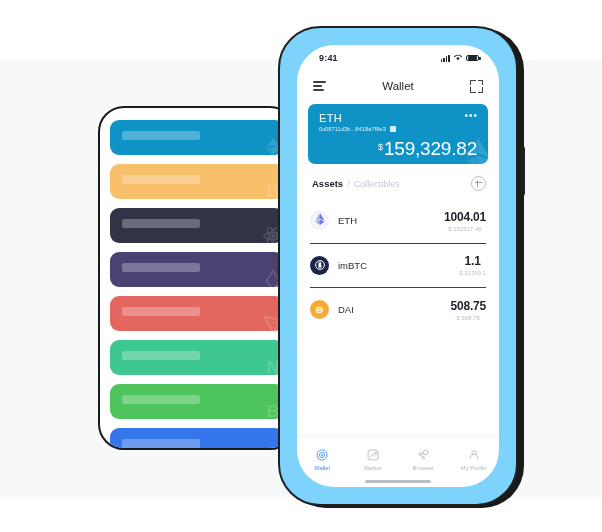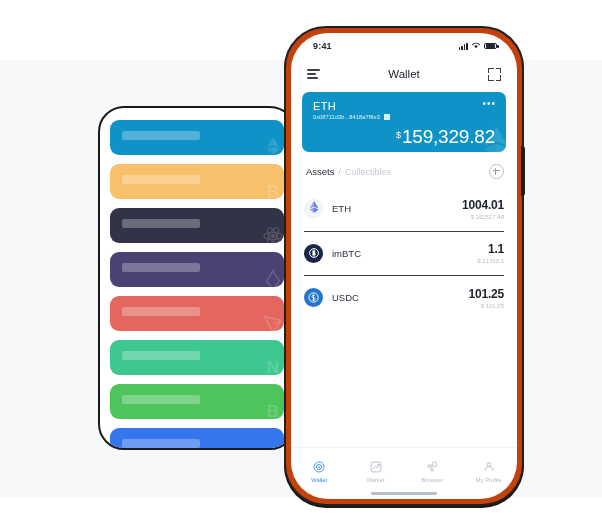--- a/index.html
+++ b/index.html
@@ -81,29 +81,29 @@
     position: absolute;
     left: 284px;
     top: 28px;
     width: 240px;
     height: 480px;
     border-radius: 42px;
     background: #1a1a1a;
   }
   .phone-front {
     position: absolute;
-    left: 284px;
+    left: 278px;
     top: 26px;
     width: 240px;
     height: 480px;
     border-radius: 42px;
-    background: #c2410c;
+    background: #7dd3fc;
     border: 2px solid #1f1f1f;
     box-sizing: border-box;
-    padding: 5px;
+    padding: 17px;
     overflow: hidden;
   }
   .side-button {
     position: absolute;
     left: 521px;
     top: 146px;
     width: 4px;
     height: 50px;
     background: #1f1f1f;
     border-radius: 0 3px 3px 0;
@@ -236,21 +236,21 @@
   .wc-watermark {
     position: absolute; right: -10px; bottom: -14px;
     width: 40px; height: 40px; opacity: 0.13;
   }
 
   
   .assets-head {
     display: flex; align-items: center;
     padding: 12px 13px 8px 15px;
   }
-  .tab-assets { font-size: 9.5px; color: #242831; font-weight: normal; }
+  .tab-assets { font-size: 9.5px; color: #242831; font-weight: bold; }
   .tab-sep { font-size: 9px; color: #c7ccd4; margin: 0 4px; }
   .tab-collect { font-size: 9px; color: #c3c8d1; }
   .plus-btn {
     margin-left: auto;
     width: 13px; height: 13px;
     border: 1px solid #b9bec7;
     border-radius: 50%;
     position: relative;
   }
   .plus-btn::before, .plus-btn::after {
@@ -270,21 +270,21 @@
   }
   .asset-row:first-child { border-top: none; }
   .coin-ic {
     width: 19px; height: 19px; border-radius: 50%;
     flex: none; margin-right: 9px;
     display: flex; align-items: center; justify-content: center;
     font-size: 9px; font-weight: bold; color: #ffffff;
     overflow: hidden;
   }
   .coin-sym { font-size: 9.5px; color: #2b303a; }
-  .asset-vals { margin-left: auto; text-align: right; }
+  .asset-vals { margin-left: auto; text-align: center; }
   .asset-amt { font-size: 12px; color: #1d222b; font-weight: bold; letter-spacing: -0.2px; }
   .asset-usd { font-size: 6px; color: #b9bec7; margin-top: 2px; }
 
   
   .tab-bar {
     flex: none;
     height: 40px;
     border-top: 1px solid #f0f2f4;
     display: flex;
     align-items: center;
@@ -466,31 +466,30 @@
               <path d="M11.2 6.6 v1.6 M13 6.6 v1.6 M11.2 15.8 v1.6 M13 15.8 v1.6" stroke="#fff" stroke-width="1"></path>
             </svg>
           </div>
           <div class="coin-sym">imBTC</div>
           <div class="asset-vals">
             <div class="asset-amt">1.1</div>
             <div class="asset-usd">$ 21760.1</div>
           </div>
         </div>
         <div class="asset-row">
-          <div class="coin-ic" style="background: rgb(39, 117, 202); color: rgb(255, 255, 255);">
-            <svg viewBox="0 0 24 24" width="15" height="15">
-              <circle cx="12" cy="12" r="7.4" fill="none" stroke="#fff" stroke-width="1.5"></circle>
-              <path d="M12 6.6 v10.8" stroke="#fff" stroke-width="1.4"></path>
-              <path d="M14.2 9.6 a2.4 2.4 0 0 0-2.2-1.3 h-.3 a2.1 2.1 0 0 0 0 4.2 h.6 a2.1 2.1 0 0 1 0 4.2 h-.3 a2.4 2.4 0 0 1-2.2-1.3" fill="none" stroke="#fff" stroke-width="1.4"></path>
-            </svg>
-          </div>
-          <div class="coin-sym">USDC</div>
+          <div class="coin-ic" style="background: rgb(245, 172, 55); color: rgb(255, 255, 255);">
+            <svg viewBox="0 0 24 24" width="14" height="14">
+              <path d="M7 7.5 h4.6 a4.5 4.5 0 0 1 0 9 H7 Z" fill="none" stroke="#fff" stroke-width="1.7"></path>
+              <path d="M4.6 10.6 h11.6 M4.6 13.4 h11.6" stroke="#fff" stroke-width="1.5"></path>
+            </svg>
+          </div>
+          <div class="coin-sym">DAI</div>
           <div class="asset-vals">
-            <div class="asset-amt">101.25</div>
-            <div class="asset-usd">$ 101.25</div>
+            <div class="asset-amt">508.75</div>
+            <div class="asset-usd">$ 508.75</div>
           </div>
         </div>
       </div>
 
     <div class="tab-bar">
         <div class="tab-item active">
           <div class="tab-ic">
             <svg viewBox="0 0 24 24" width="14" height="14">
               <circle cx="12" cy="12" r="8.6" fill="none" stroke="#3d8ef7" stroke-width="1.5"></circle>
               <circle cx="12" cy="12" r="4.4" fill="none" stroke="#3d8ef7" stroke-width="1.5"></circle>

